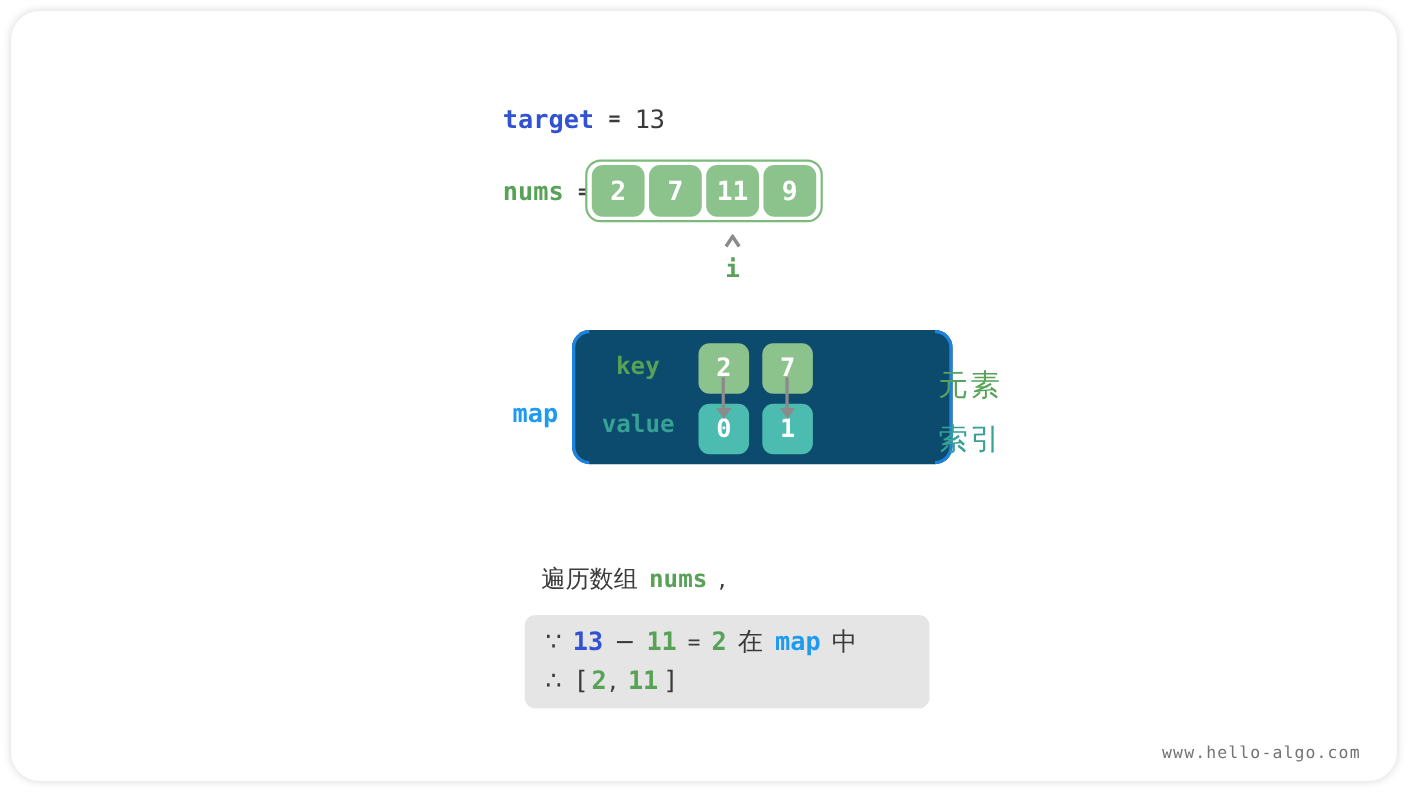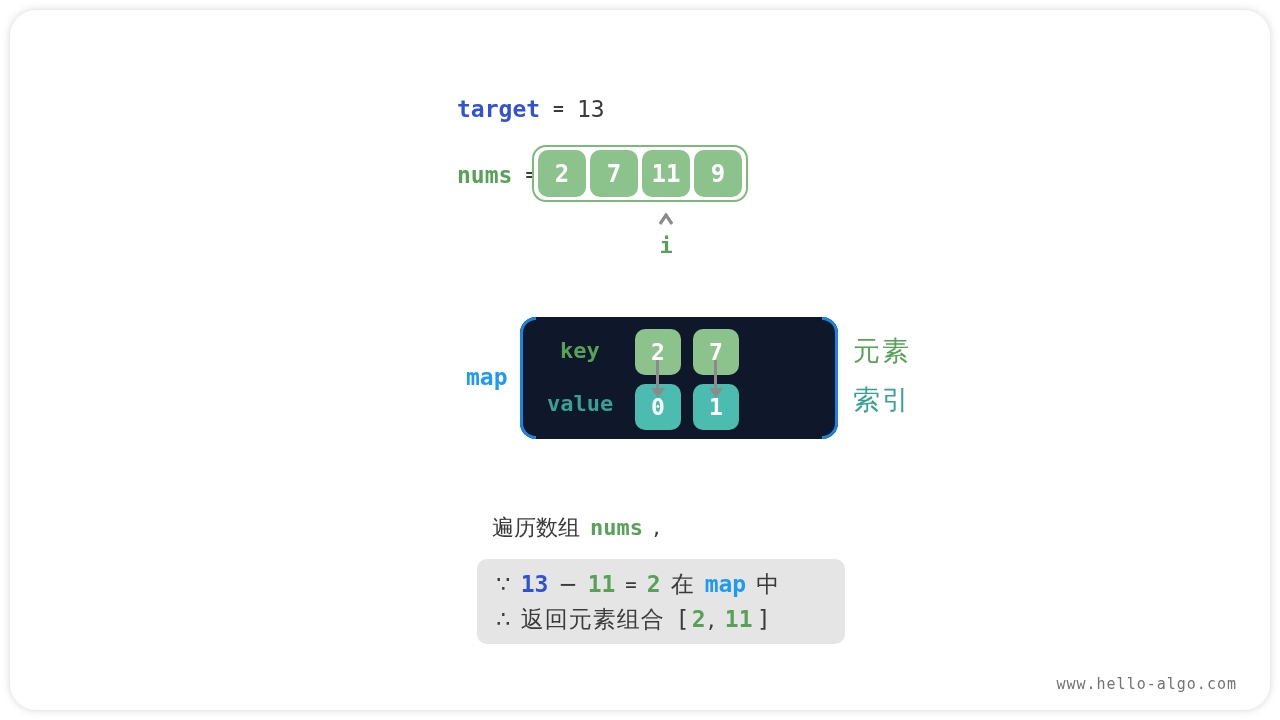--- a/index.html
+++ b/index.html
@@ -51,23 +51,23 @@
   }
 
   .pointer-chevron { left: 647px; top: 201px; width: 18px; height: 13px; }
   .pointer-label {
     left: 641px; top: 222px; width: 30px;
     text-align: center; font-size: 22px; line-height: 28px;
   }
 
   
   .map-box {
-    left: 510px; top: 307px;
-    width: 318px; height: 122px;
-    background: #0f172a;
+    left: 510px; top: 290px;
+    width: 346px; height: 122px;
+    background: #0c4a6e;
     border-radius: 16px;
   }
   .bracket {
     position: absolute; top: 0; height: 100%; width: 16px;
     border: 3px solid #1d84dd;
   }
   .bracket-left  { left: 0;  border-right: none; border-radius: 16px 0 0 16px; }
   .bracket-right { right: 0; border-left: none;  border-radius: 0 16px 16px 0; }
 
   .kv-label { position: absolute; font-size: 22px; line-height: 22px; }
@@ -193,21 +193,20 @@
       <span class="c-dark">−</span>
       <span class="mono bold c-green">11</span>
       <span class="mono c-dark" style="font-size:19px;">=</span>
       <span class="mono bold c-green">2</span>
       <span class="c-dark cjk">在</span>
       <span class="mono bold c-azure">map</span>
       <span class="c-dark cjk">中</span>
     </div>
     <div class="note-line">
       <span class="c-dark">∴</span>
-      <span class="c-dark cjk">返回元素组合</span>
       <span class="c-dark" style="margin-left:4px;">[</span>
       <span class="mono bold c-green" style="margin-left:-6px;">2</span>
       <span class="c-dark" style="margin-left:-8px;">,</span>
       <span class="mono bold c-green">11</span>
       <span class="c-dark" style="margin-left:-4px;">]</span>
     </div>
   </div>
 
   <div class="abs watermark mono">www.hello-algo.com</div>
 

